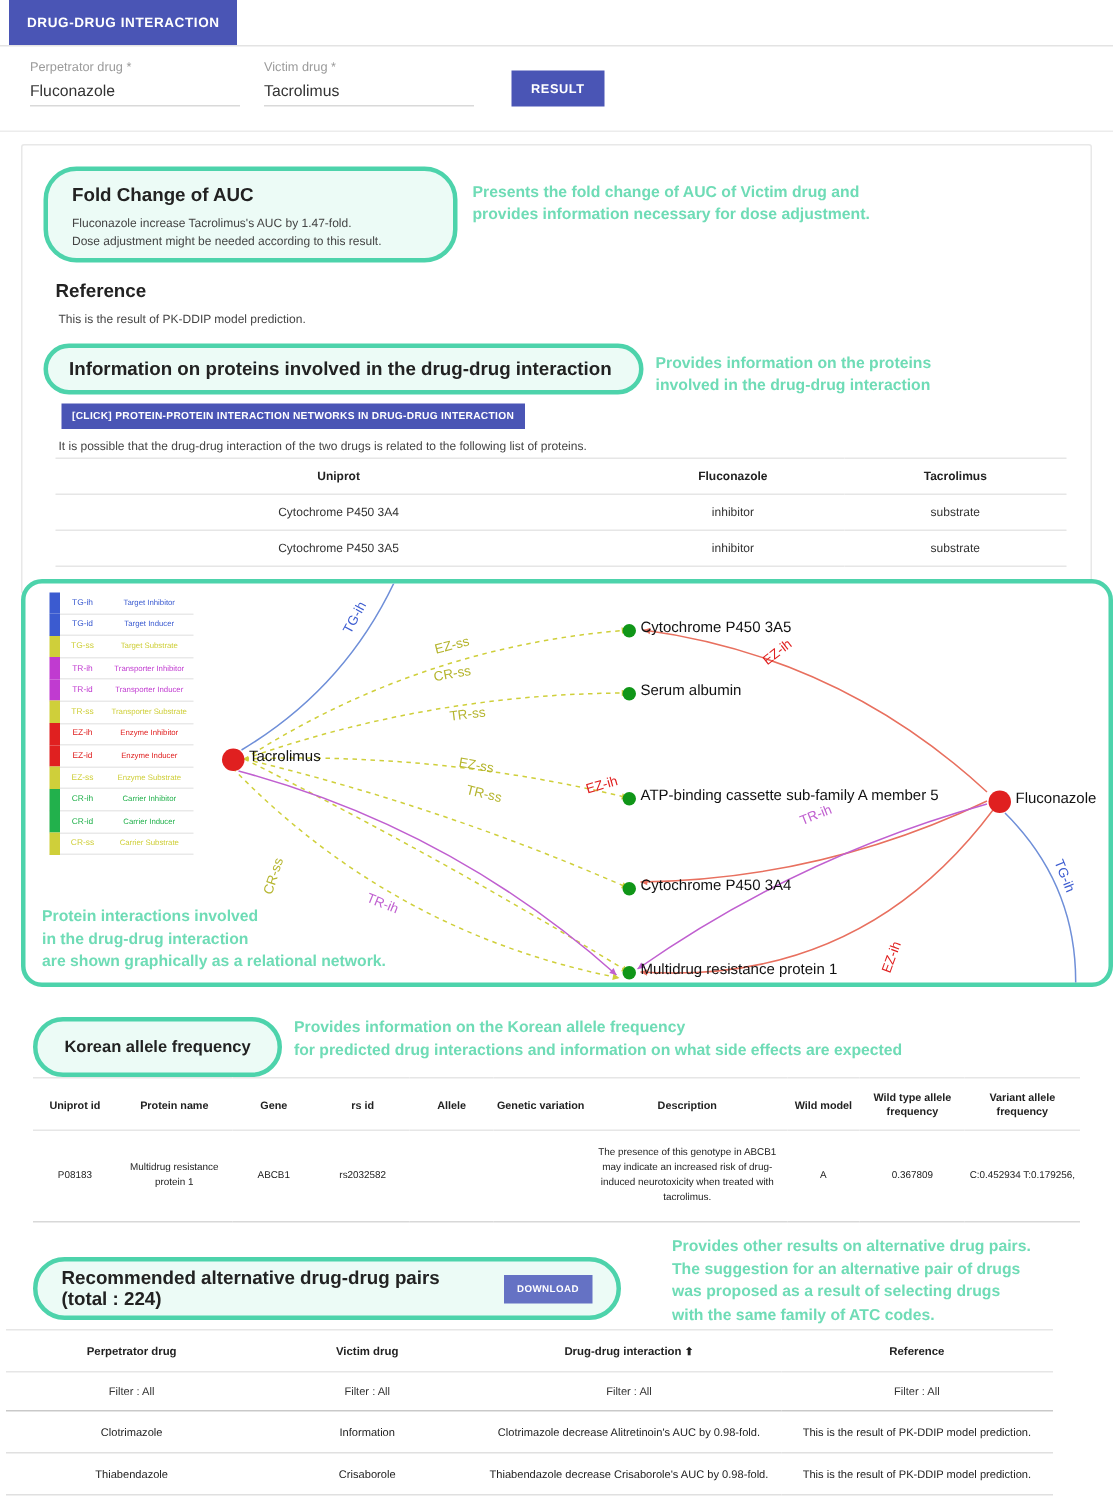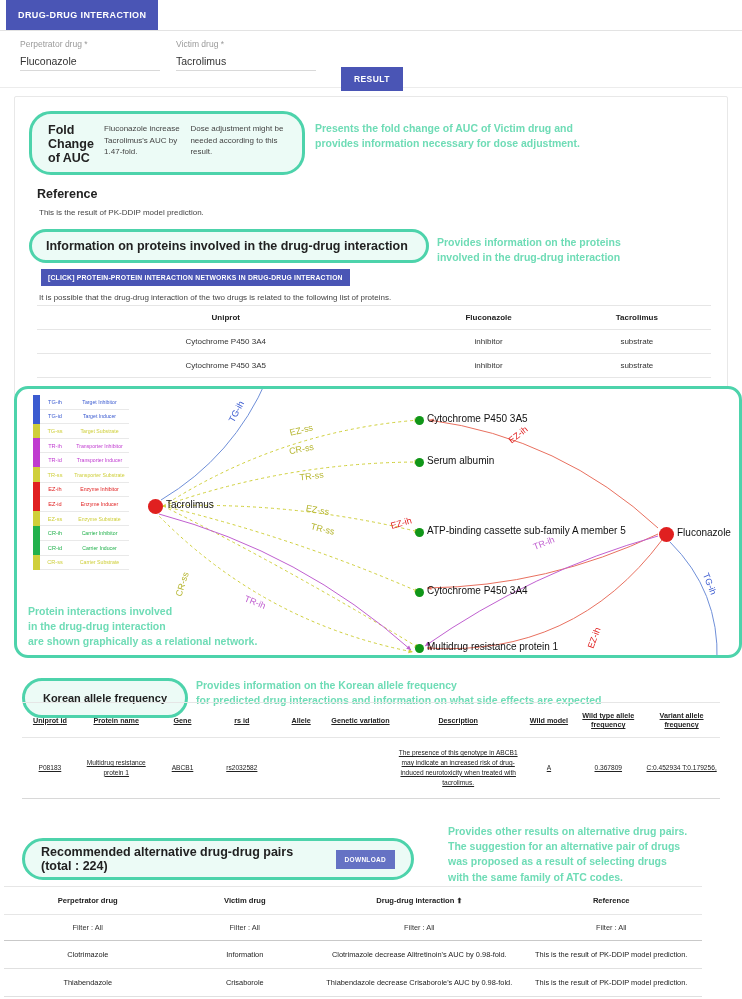--- a/index.html
+++ b/index.html
@@ -26,40 +26,40 @@
   .form-area { position:relative; height:57px; border-bottom:1px solid #ececec; }
   .field { position:absolute; top:8px; }
   .field.perp { left:20px; width:140px; }
   .field.vict { left:176px; width:140px; }
   .field-label { font-size:8.5px; color:#9a9a9a; margin-bottom:6px; }
   .field-value { font-size:10.5px; color:#333; border-bottom:1px solid #d9d9d9; padding-bottom:3px; }
   .result-btn {
     position:absolute; left:341px; top:16px;
     background:#4a55b5; color:#fff; border:none;
     font-size:8.5px; font-weight:bold; letter-spacing:.4px;
-    padding:7px 13px; cursor:pointer;margin-top:20px;
+    padding:7px 13px; cursor:pointer;
   }
 
   
   .card {
     position:absolute; left:14px; top:96px; width:714px; height:300px;
     border:1px solid #e8e8e8; background:#fff; border-radius:2px;
   }
 
   
   .pill {
     border:3px solid #4dd3ab; border-radius:22px;
     background:#ecfbf6; position:absolute;
     display:flex; align-items:center;
   }
   .pill-title { font-size:12.5px; font-weight:bold; color:#222; }
 
   
   #fold-pill { left:14px; top:14px; width:276px; height:64px;
-               flex-direction:row; align-items:flex-start; padding:9px 16px; }
+               flex-direction:column; align-items:flex-start; padding:9px 16px; }
   #fold-pill .pill-title { margin-bottom:6px; }
   .fold-line { font-size:8px; color:#444; line-height:1.45; }
 
   .note-green {
     position:absolute; color:#6fdcb6; font-weight:bold;
     font-size:10.5px; line-height:1.45;
   }
   #note-fold { left:300px; top:24px; }
 
   .sec-head { position:absolute; font-size:12.5px; font-weight:bold; color:#222; }
@@ -111,21 +111,21 @@
   .node-label { position:absolute; font-size:10px; color:#111; white-space:nowrap; }
 
   #note-graph { left:28px; top:604px; font-size:10.5px; }
 
   
   #kaf-pill { left:22px; top:678px; width:166px; height:40px; padding:0 12px;
               justify-content:center;align-items:center; }
   #kaf-pill .pill-title { font-size:11px; }
   #note-kaf { left:196px; top:678px; font-size:10.5px; }
 
-  .kaf-wrap { position:absolute; left:22px; top:702px; width:698px;text-decoration:underline; }
+  .kaf-wrap { position:absolute; left:22px; top:718px; width:698px; }
   .kaf-table th {
     font-size:7.2px; font-weight:bold; text-align:center;
     padding:8px 2px; border-top:1px solid #e6e6e6; border-bottom:1px solid #e6e6e6;
     vertical-align:middle; line-height:1.25;
   }
   .kaf-table td {
     font-size:6.6px; text-align:center; padding:10px 3px;
     border-bottom:1px solid #d8d8d8; line-height:1.5; vertical-align:middle;
   }
 

